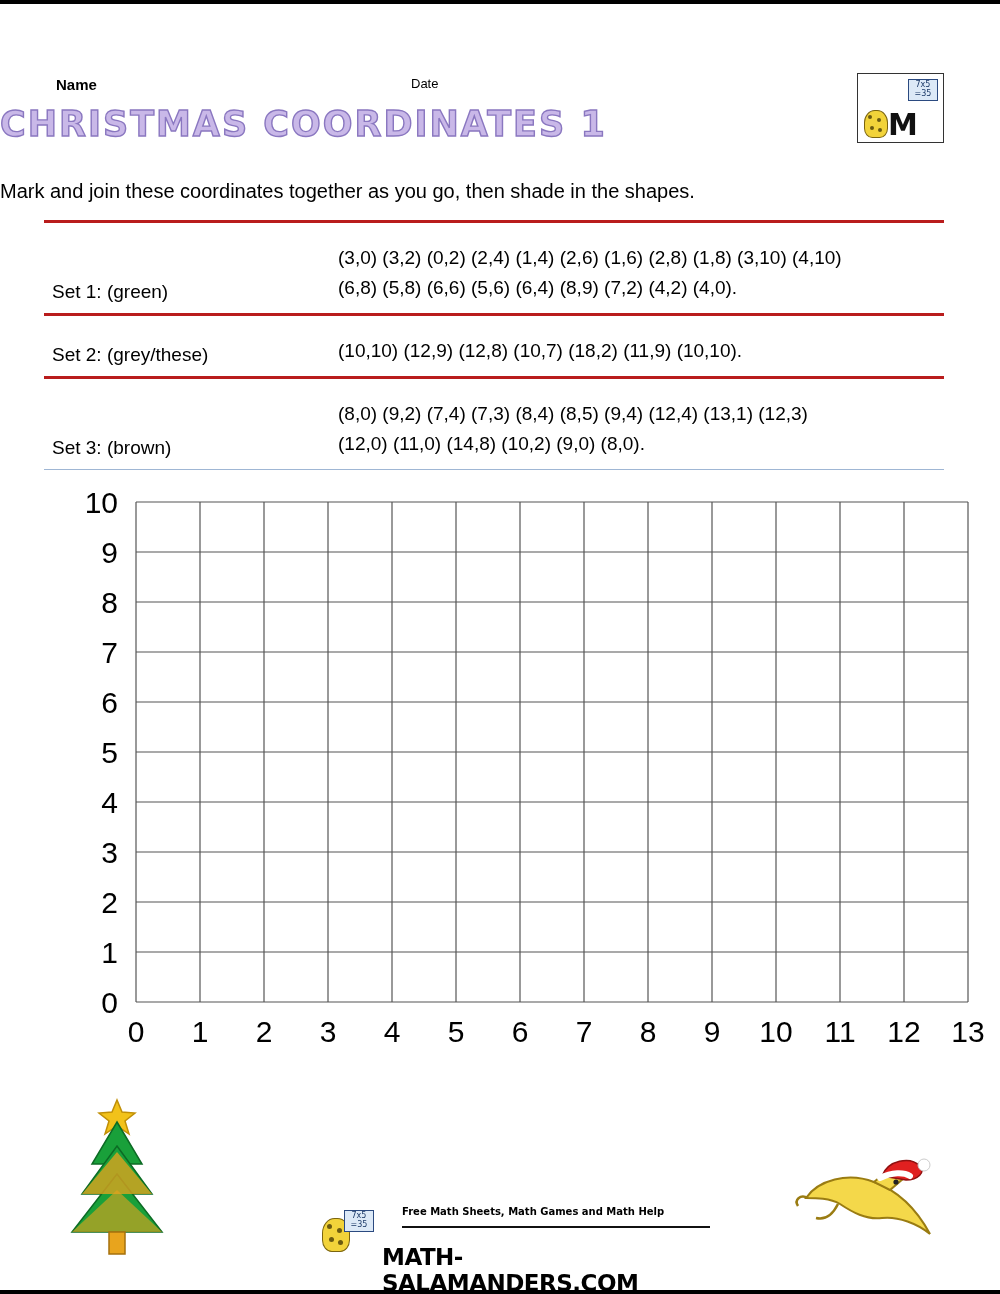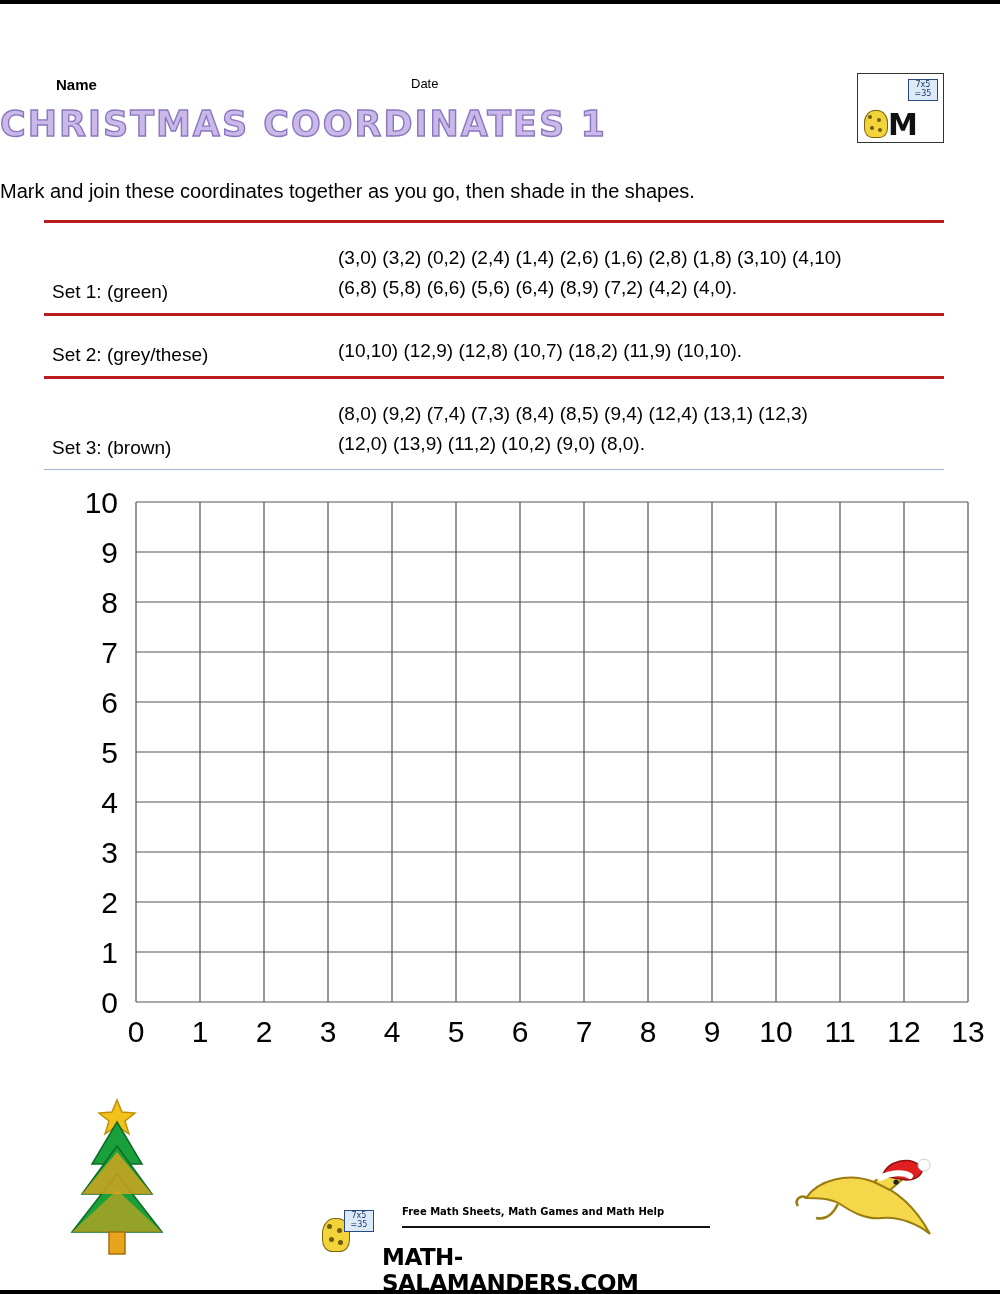--- a/index.html
+++ b/index.html
@@ -258,21 +258,21 @@
       <div class="set-label">Set 2: (grey/these)</div>
       <div class="set-coords">
         <div>(10,10) (12,9) (12,8) (10,7) (18,2) (11,9) (10,10).</div>
       </div>
     </div>
 
     <div class="set-row last">
       <div class="set-label">Set 3:  (brown)</div>
       <div class="set-coords">
         <div>(8,0) (9,2) (7,4) (7,3) (8,4) (8,5) (9,4) (12,4) (13,1) (12,3)</div>
-        <div>(12,0) (13,9) (11,2) (10,2) (9,0) (8,0).</div>
+        <div>(12,0) (11,0) (14,8) (10,2) (9,0) (8,0).</div>
       </div>
     </div>
 
   </div>
 
   <div class="grid-wrap">
     <svg id="grid-svg" width="1000" height="600">
         <line x1="136" y1="28" x2="136" y2="528" stroke="#555555" stroke-width="1.2"></line>
         <line x1="200" y1="28" x2="200" y2="528" stroke="#555555" stroke-width="1.2"></line>
         <line x1="264" y1="28" x2="264" y2="528" stroke="#555555" stroke-width="1.2"></line>

